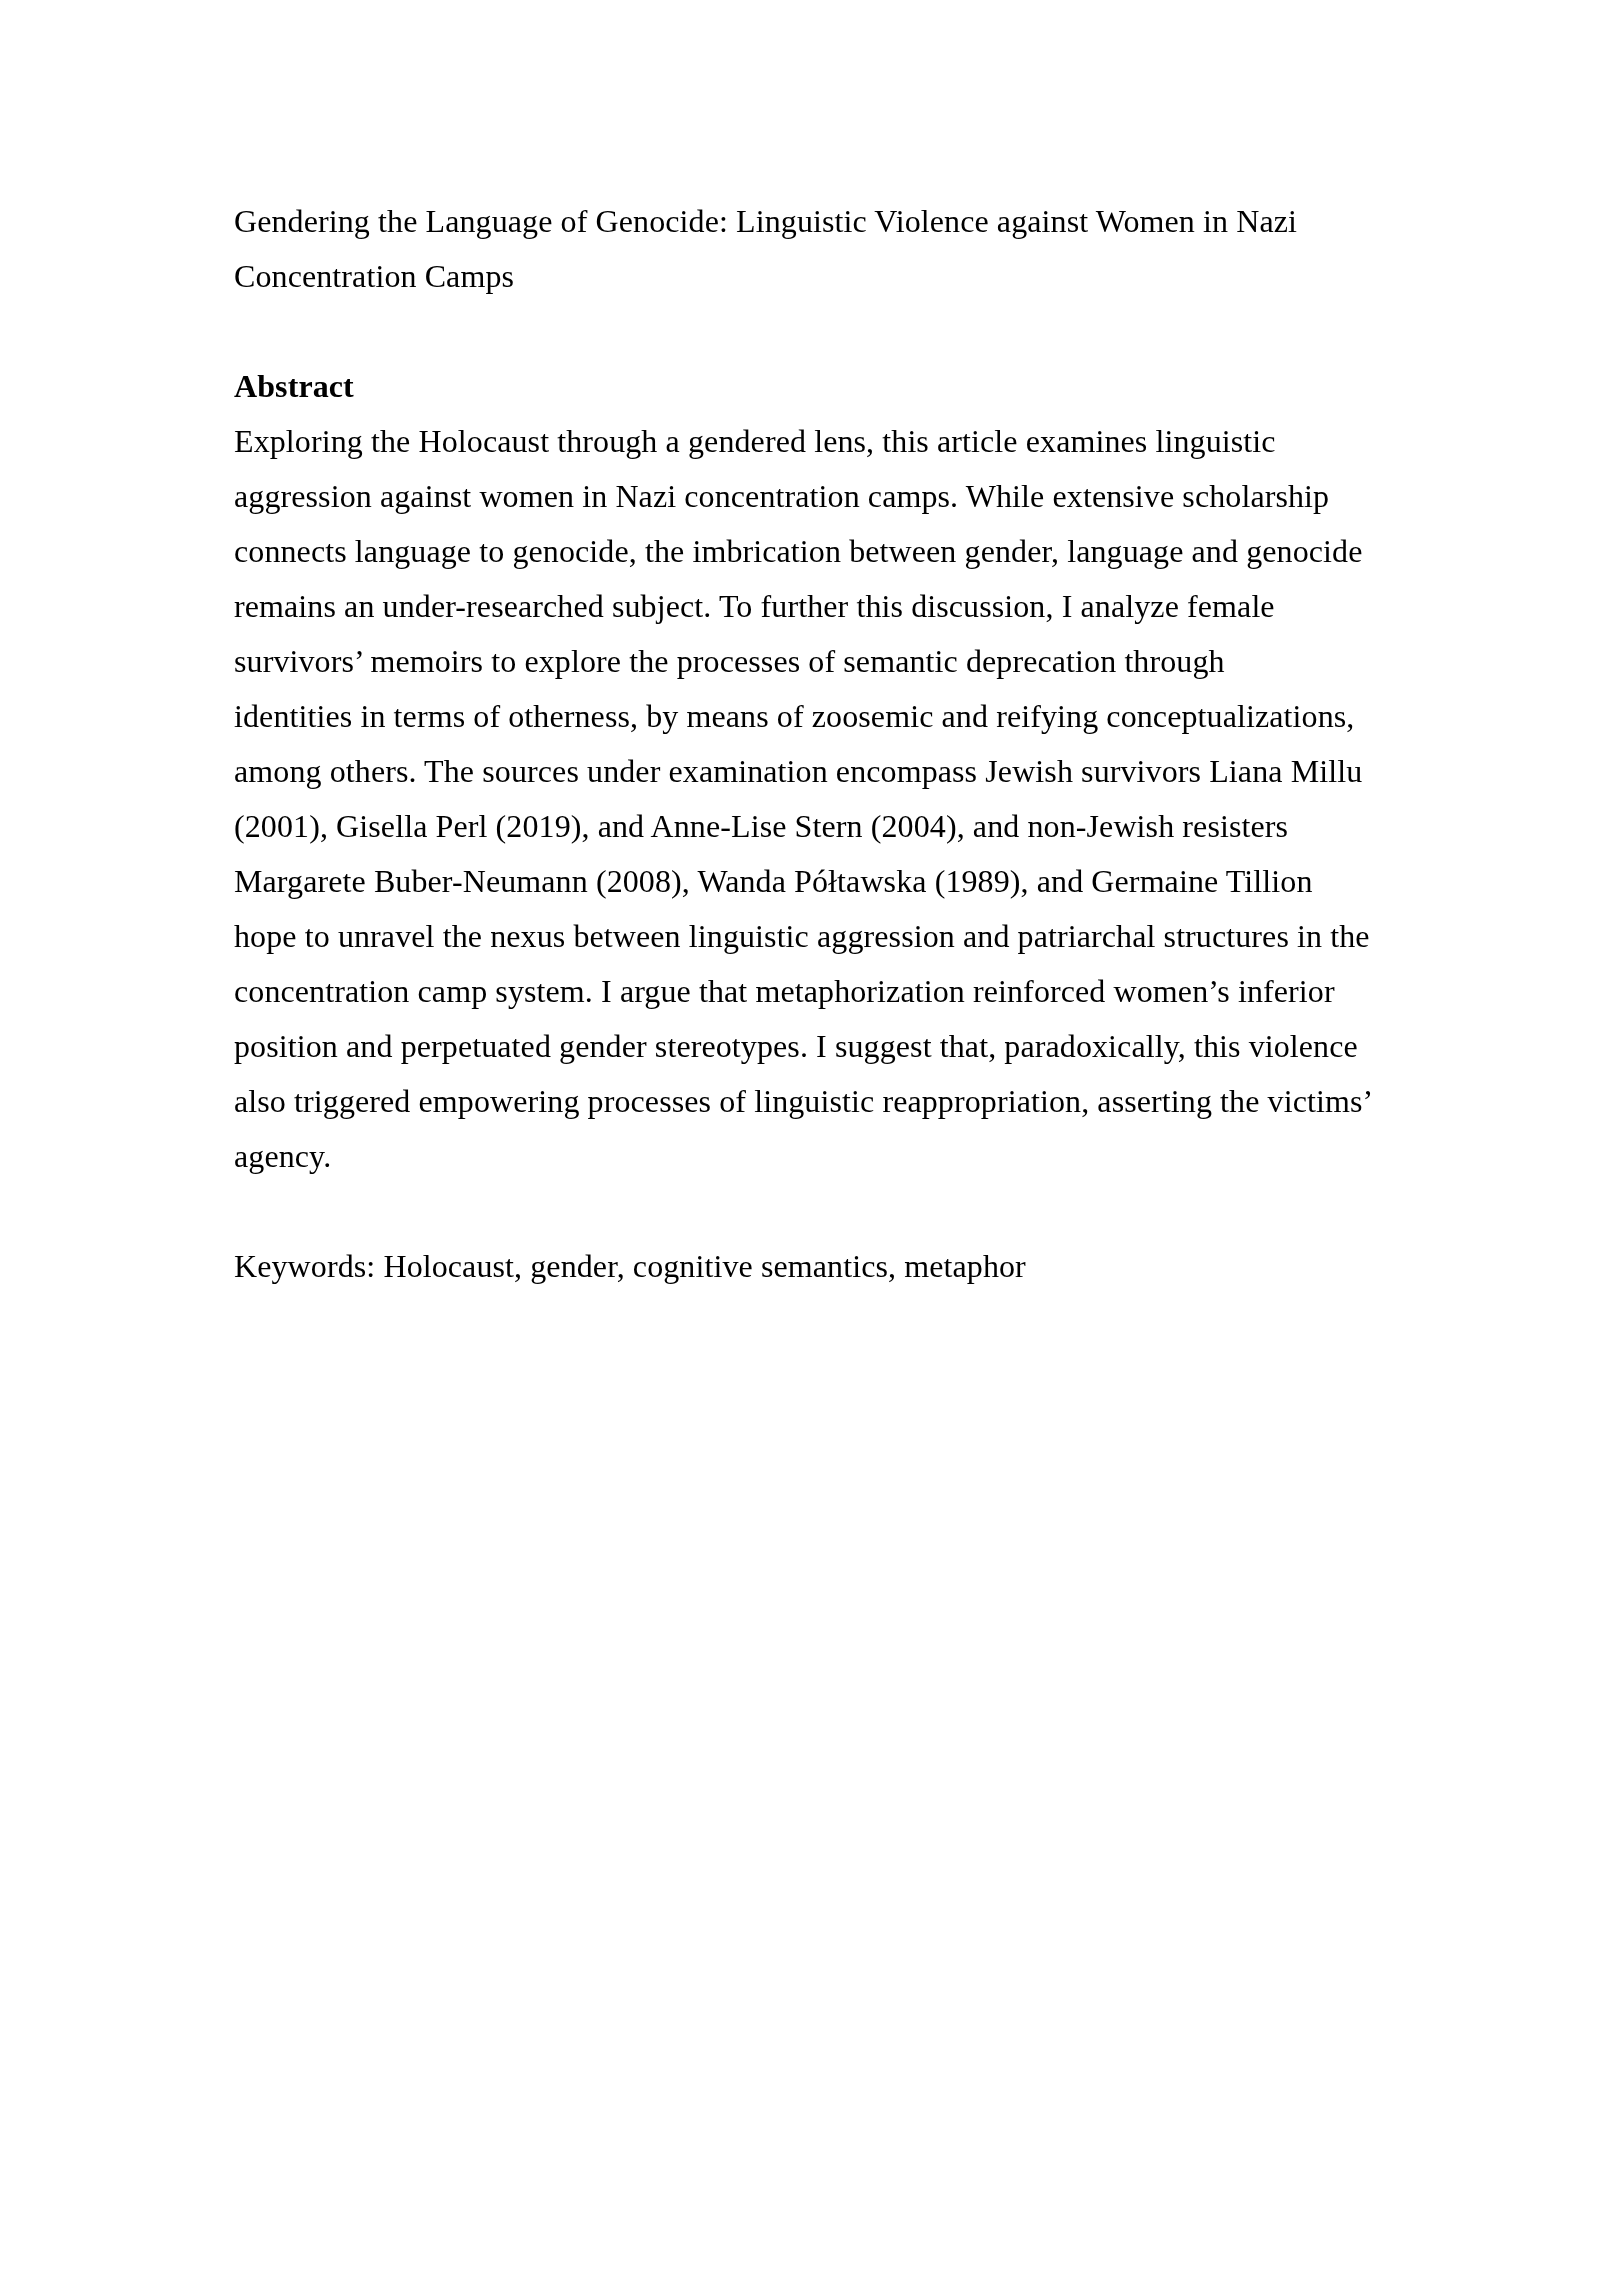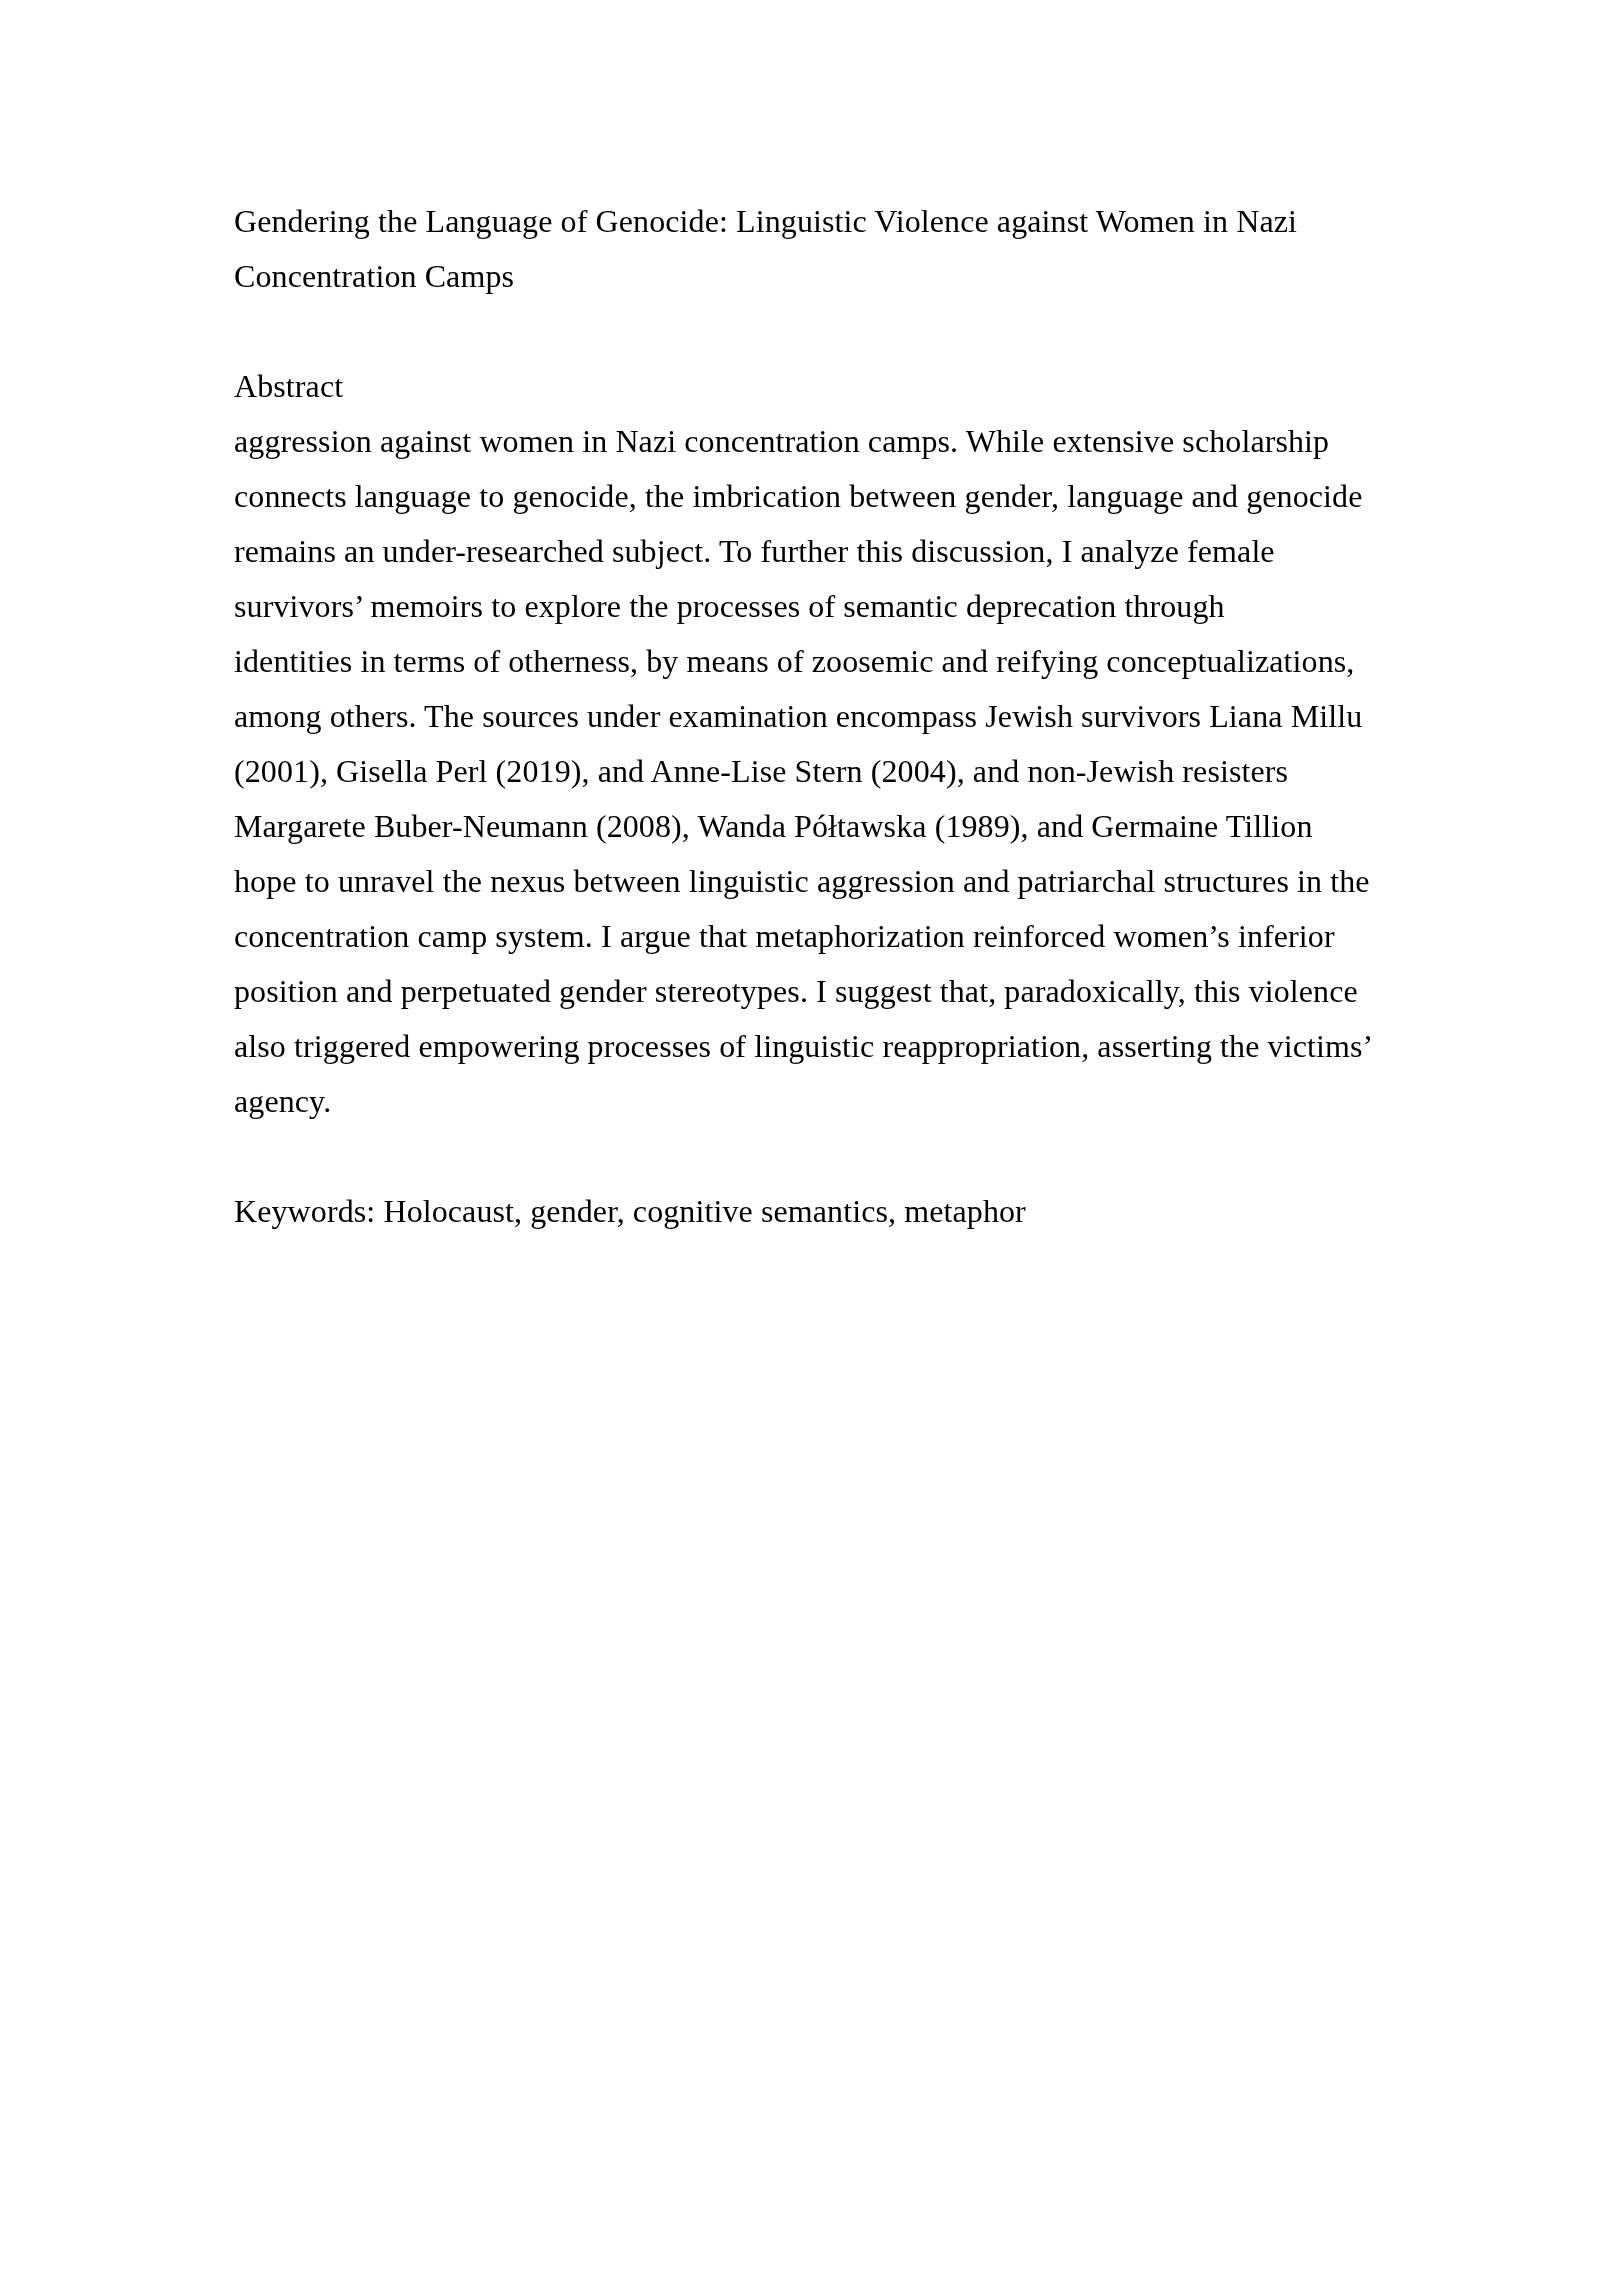--- a/index.html
+++ b/index.html
@@ -45,20 +45,21 @@
     height: 55px;
   }
 
   .spacer-half {
     height: 55px;
   }
 
   .section-heading {
     font-size: 32px;
     line-height: 55px;
+    font-weight: bold;
   }
 
   .keywords-line {
     font-size: 32px;
     line-height: 55px;
   }
 
   .page-number {
     position: absolute;
     left: 234px;
@@ -79,20 +80,21 @@
     <div class="title-block">
       <div class="doc-line">Gendering the Language of Genocide: Linguistic Violence against Women in Nazi</div>
       <div class="doc-line">Concentration Camps</div>
     </div>
 
     <div class="spacer-line"></div>
 
     <div class="doc-line section-heading">Abstract</div>
 
     <div class="abstract-body">
+      <div class="doc-line">Exploring the Holocaust through a gendered lens, this article examines linguistic</div>
       <div class="doc-line">aggression against women in Nazi concentration camps. While extensive scholarship</div>
       <div class="doc-line">connects language to genocide, the imbrication between gender, language and genocide</div>
       <div class="doc-line">remains an under-researched subject. To further this discussion, I analyze female</div>
       <div class="doc-line">survivors’ memoirs to explore the processes of semantic deprecation through</div>
       <div class="doc-line">identities in terms of otherness, by means of zoosemic and reifying conceptualizations,</div>
       <div class="doc-line">among others. The sources under examination encompass Jewish survivors Liana Millu</div>
       <div class="doc-line">(2001), Gisella Perl (2019), and Anne-Lise Stern (2004), and non-Jewish resisters</div>
       <div class="doc-line">Margarete Buber-Neumann (2008), Wanda Półtawska (1989), and Germaine Tillion</div>
       <div class="doc-line">hope to unravel the nexus between linguistic aggression and patriarchal structures in the</div>
       <div class="doc-line">concentration camp system. I argue that metaphorization reinforced women’s inferior</div>

